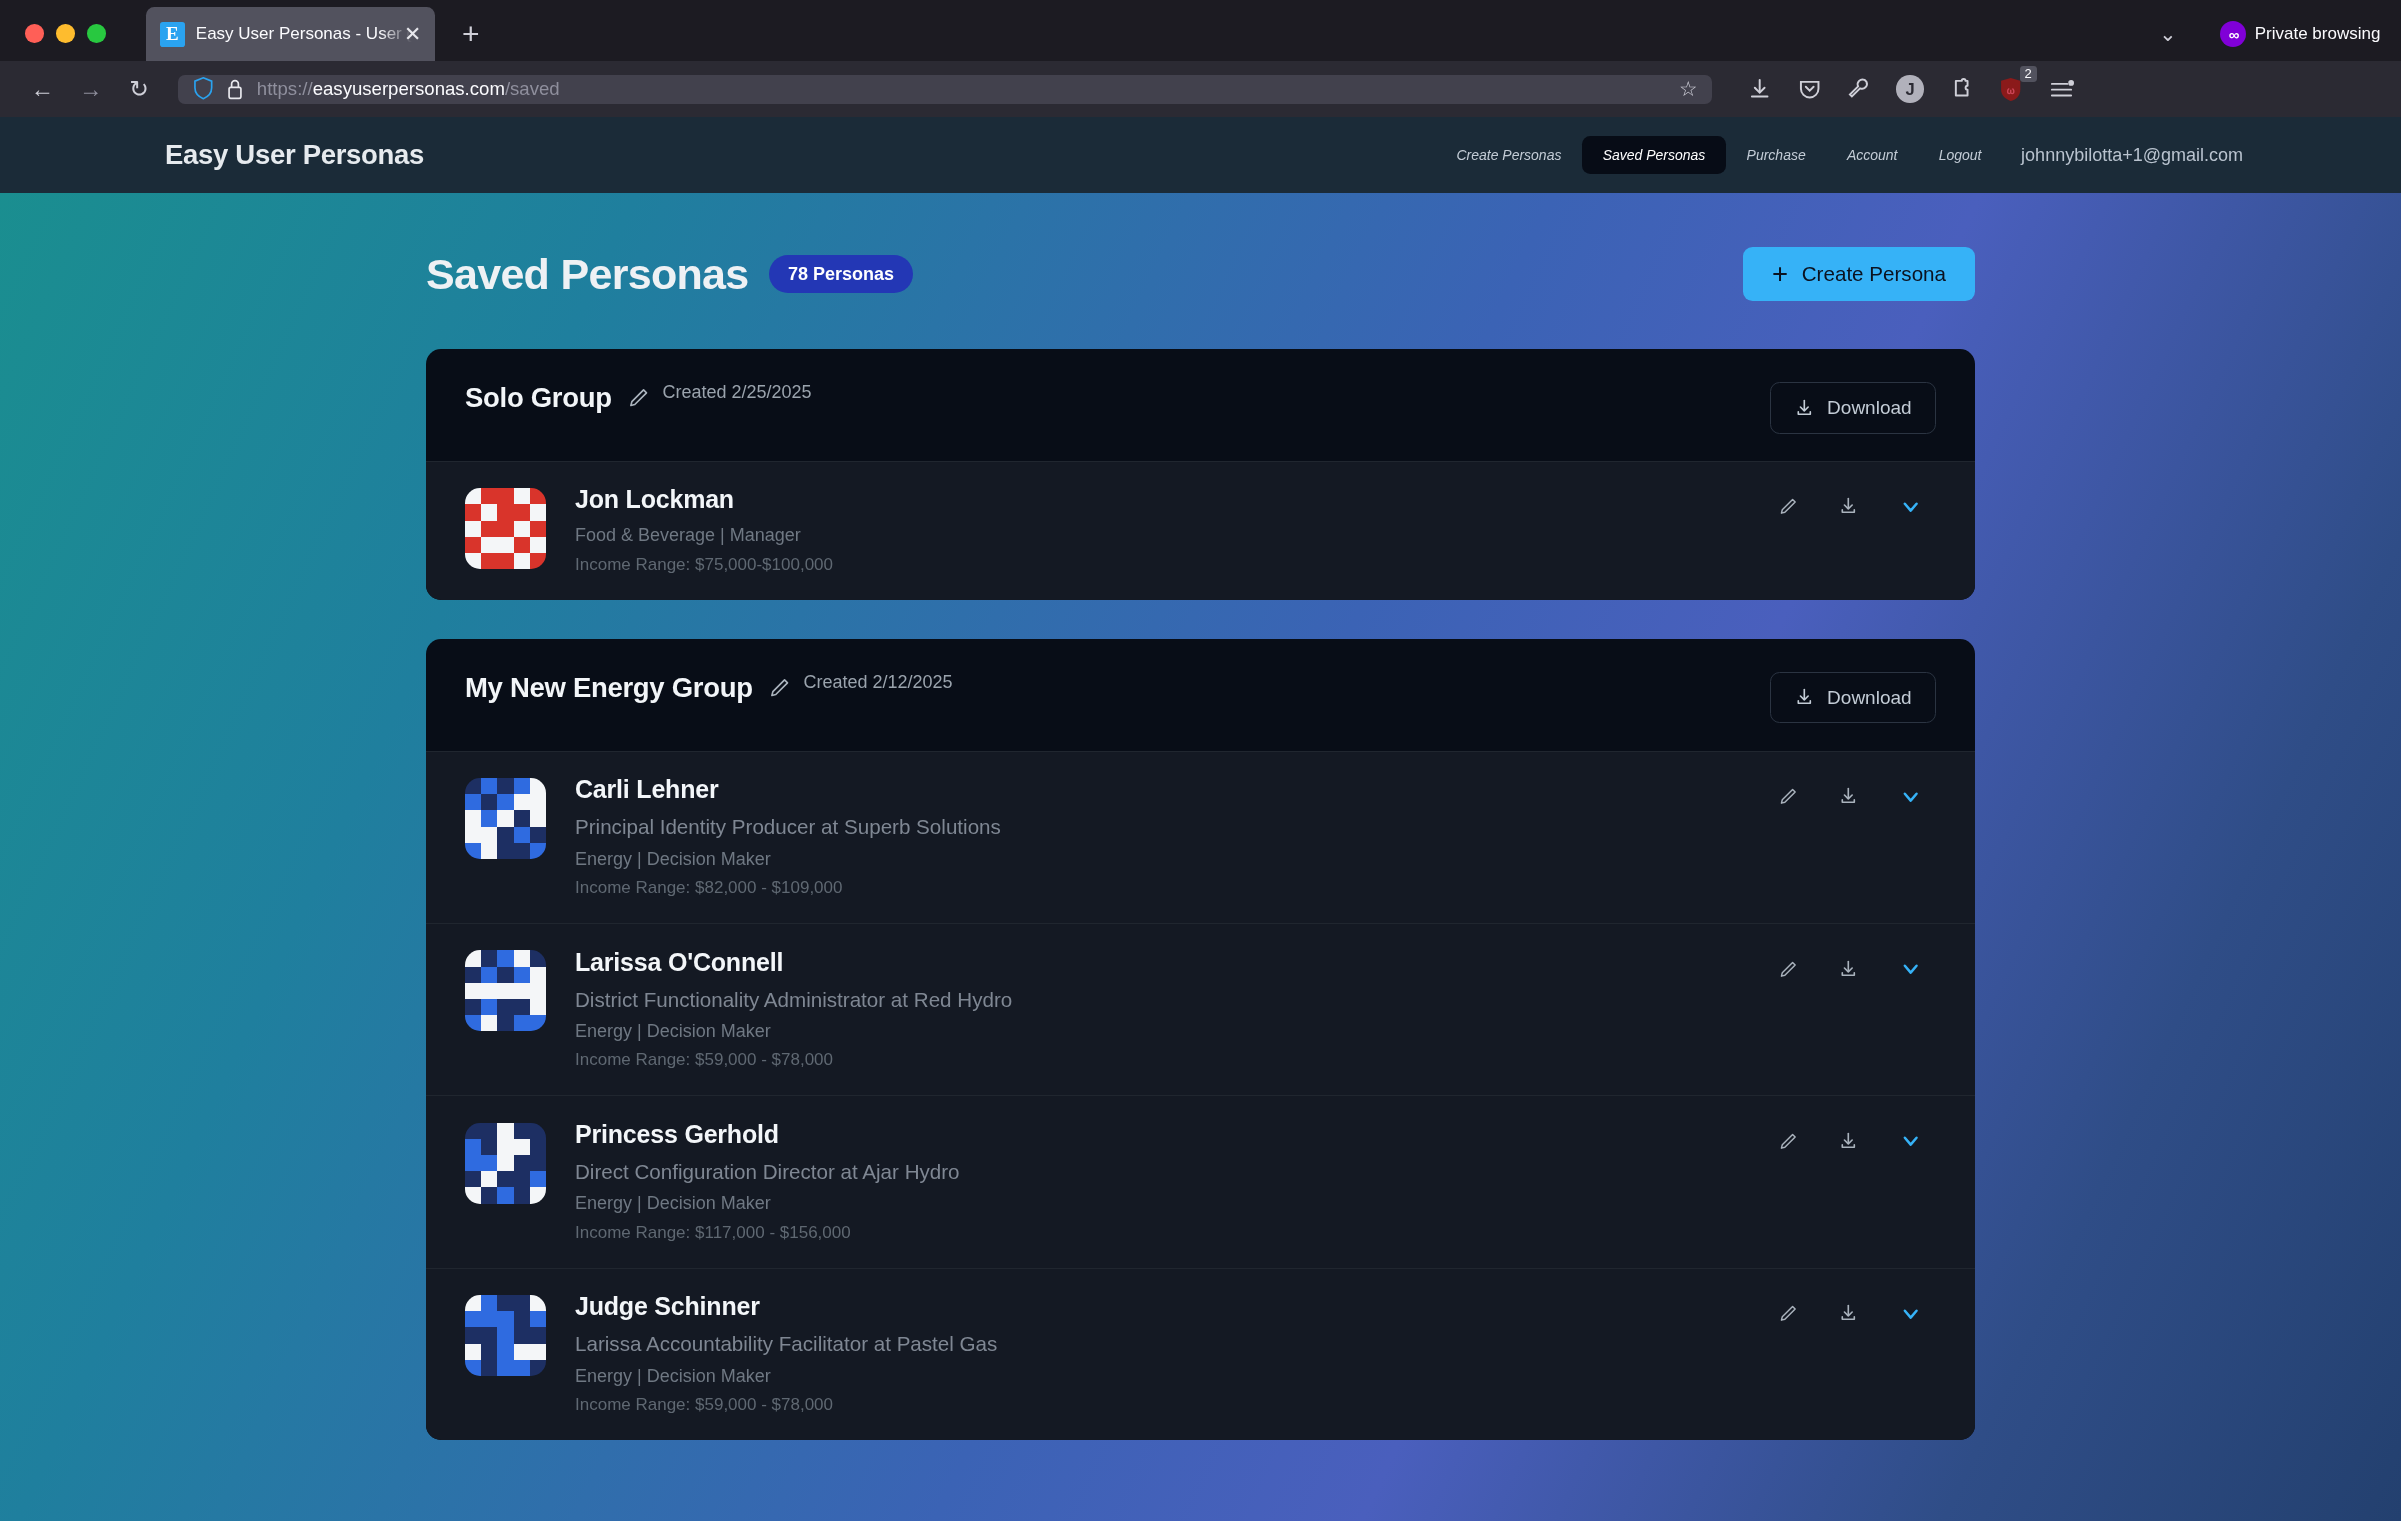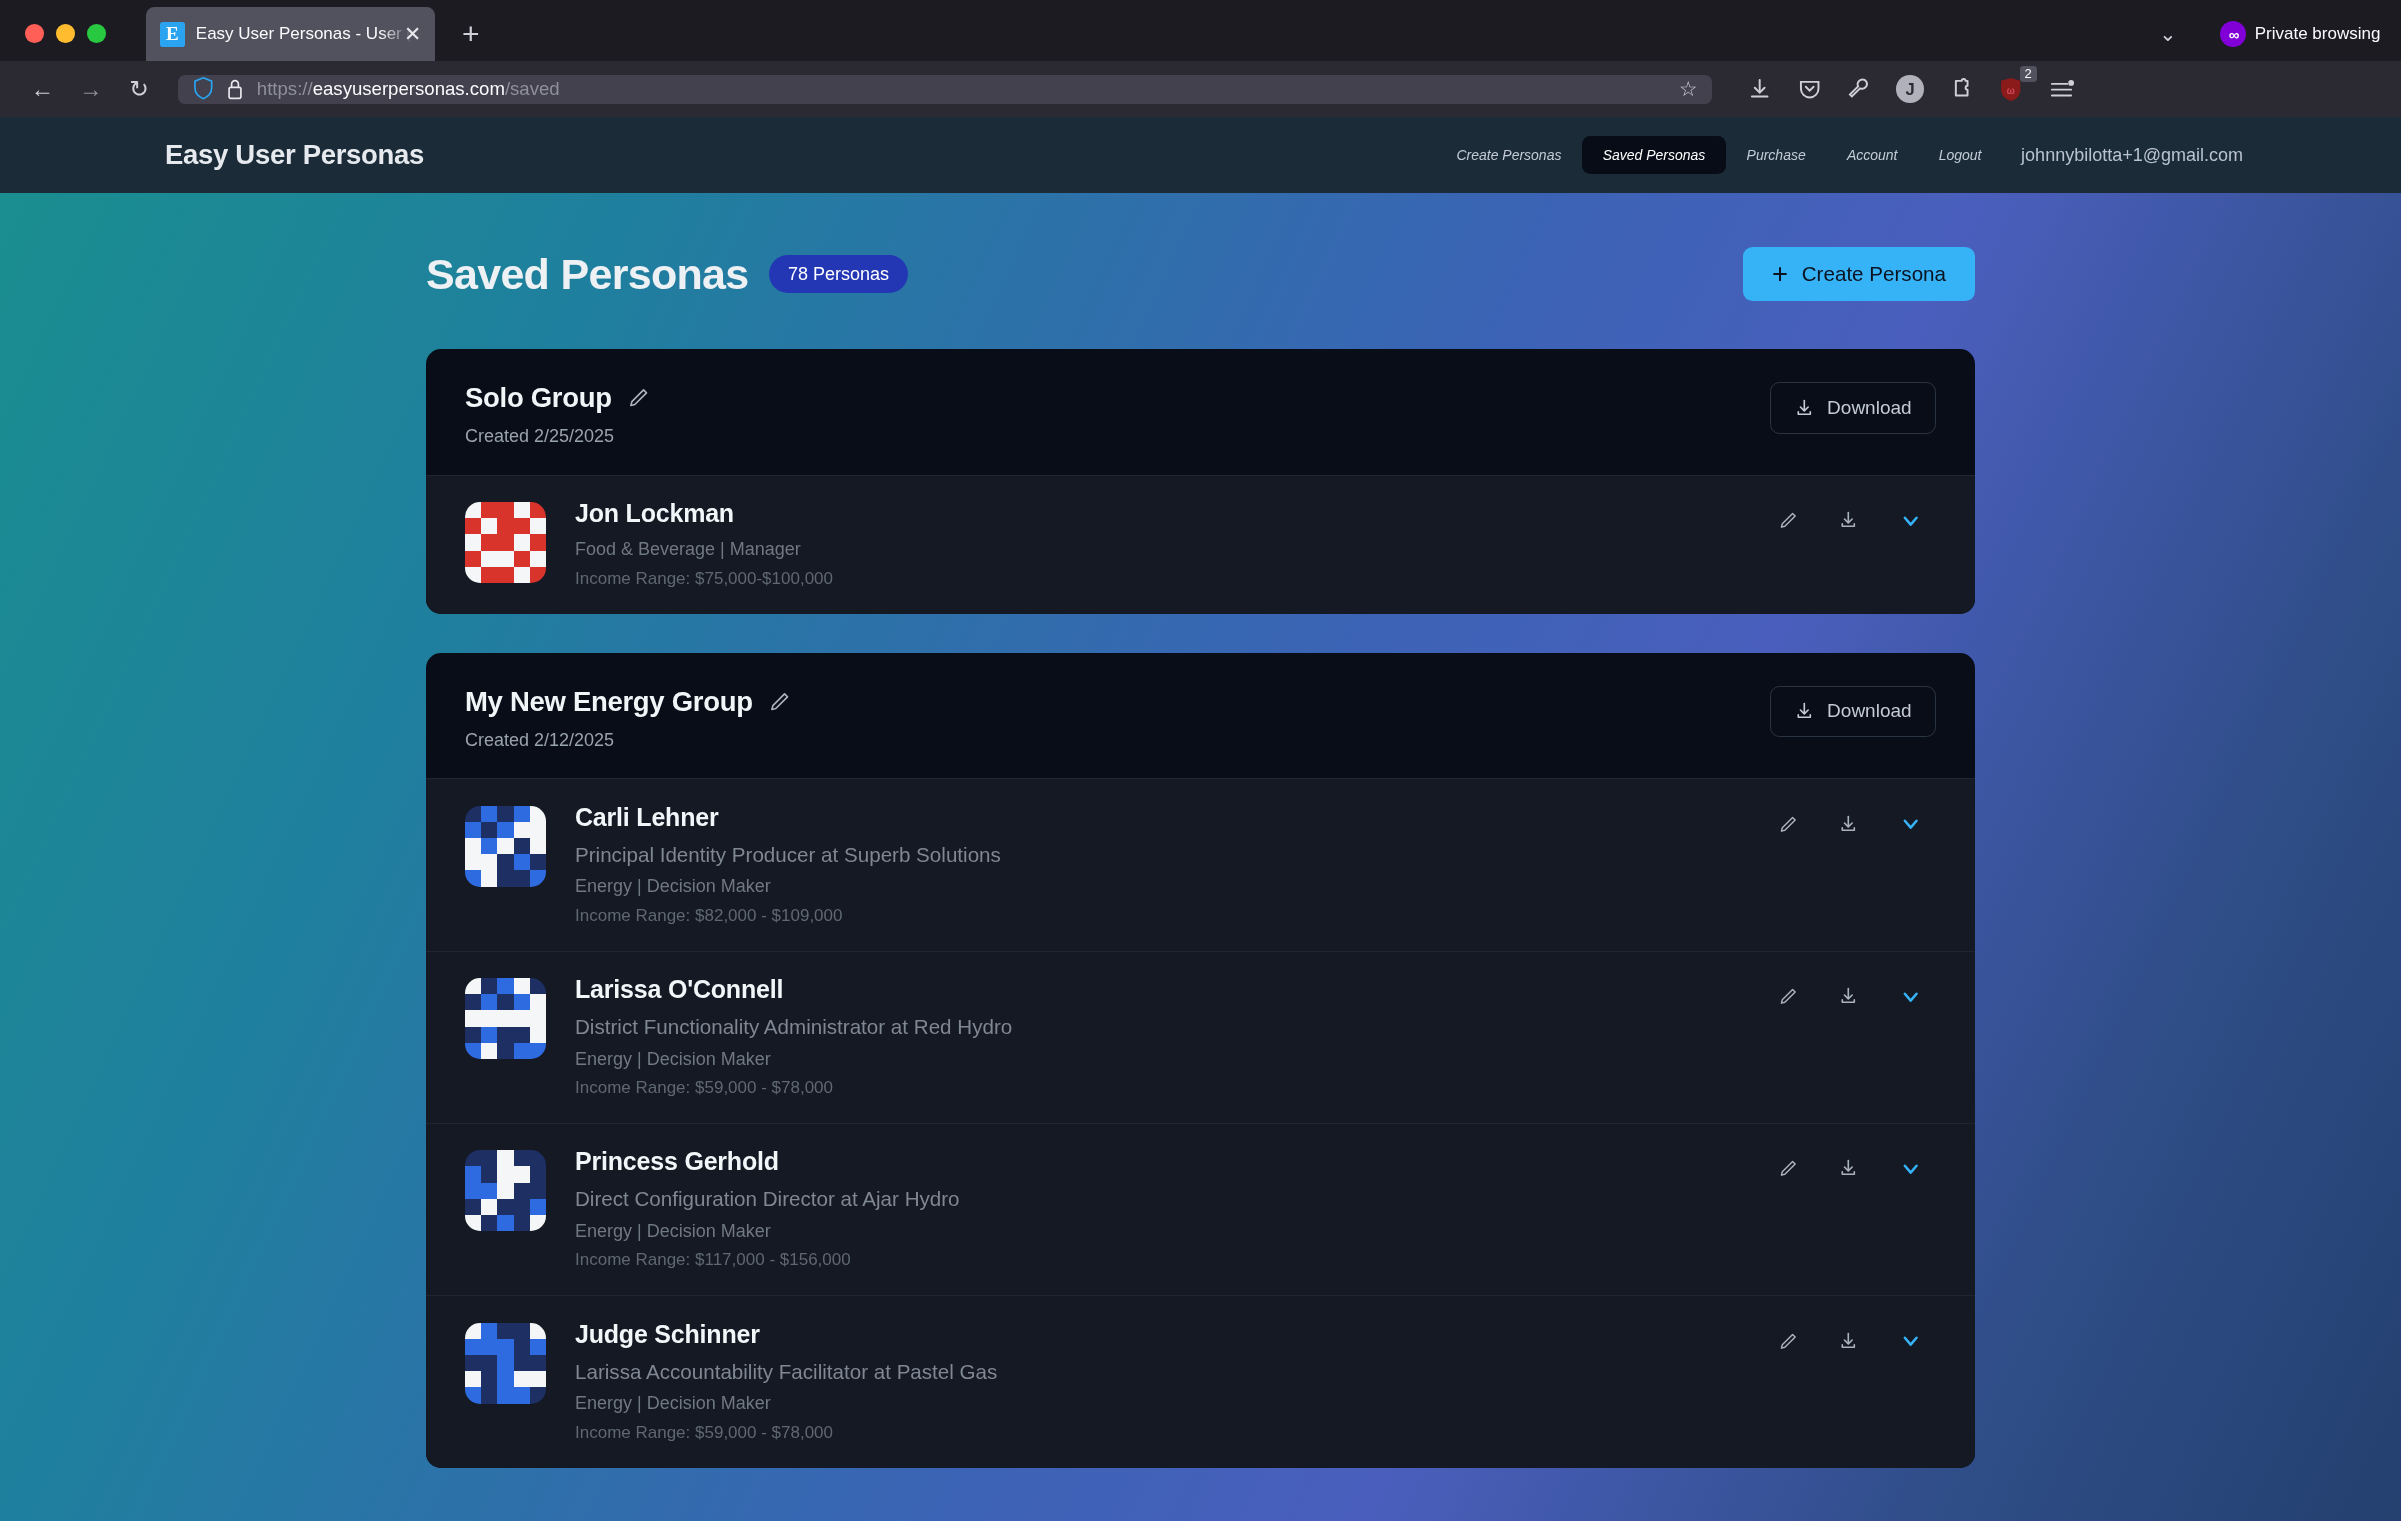--- a/index.html
+++ b/index.html
@@ -117,39 +117,39 @@
   .content { padding: 0 426px; }
 
   .page-head {
     display:flex; align-items:center; justify-content:space-between;
     padding: 54px 0 0 0;
   }
   .head-left { display:flex; align-items:center; gap: 20.6px; }
   .h1 { color:#eef1f4; font-size: 43px; font-weight: bold; letter-spacing:-0.7px; }
   .badge {
     background:#2337b5; color:#ffffff; font-size: 18px;
-    padding: 8.3px 19px; border-radius: 687px; font-weight: 400;
+    padding: 8.3px 19px; border-radius: 687px; font-weight: 700;
   }
   .create-btn {
     background:#36b2f7; color:#0b1220; font-size: 20.6px; font-weight:500;
     padding: 15px 29px; border-radius: 9.6px;
     display:flex; align-items:center; gap: 13.8px; white-space:nowrap;
   }
   .plus { font-size: 27.5px; line-height: 0.8; font-weight: 400; }
 
   .groups { margin-top: 48px; }
   .group-card {
     background:#080d17; border-radius: 15px; overflow:hidden;
     margin-bottom: 39px;
   }
   .group-head {
     display:flex; align-items:flex-start; justify-content:space-between;
     padding: 33px 39px 27.5px 39px;
   }
-  .gh-left { display:flex; flex-direction:column; gap: 12.4px; justify-content: space-between; }
+  .gh-left { display:flex; flex-direction:row; gap: 12.4px; justify-content: space-between; }
   .gh-title-row { display:flex; align-items:center; gap: 15px; }
   .gh-title { color:#f2f5f8; font-size: 27.5px; font-weight:bold; letter-spacing:-0.3px; }
   .gh-date { color:#9aa3ad; font-size: 18px; }
   .dl-btn {
     border:0.7px solid #2b3442; border-radius: 9.6px;
     color:#c3ccd6; font-size: 19px; padding: 13.8px 23.4px;
     display:flex; align-items:center; gap: 12.4px; white-space:nowrap;
   }
 
   .persona-row {

